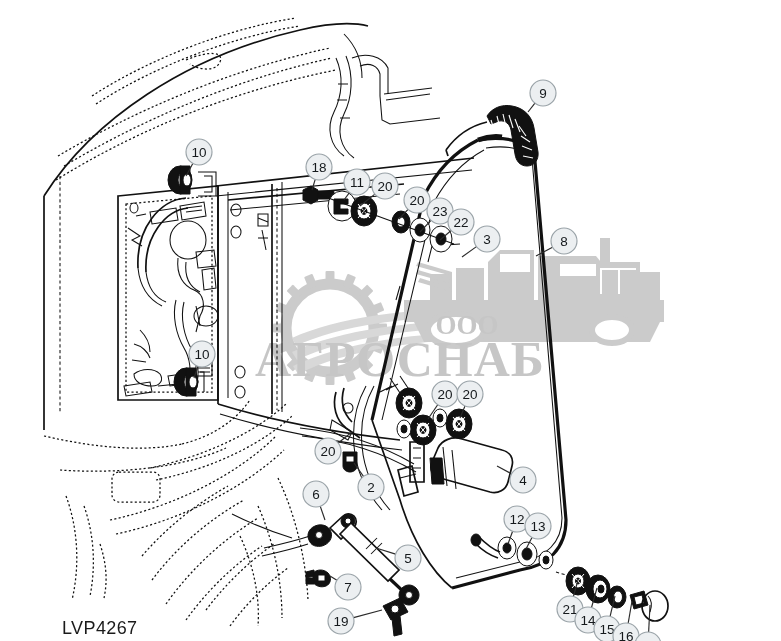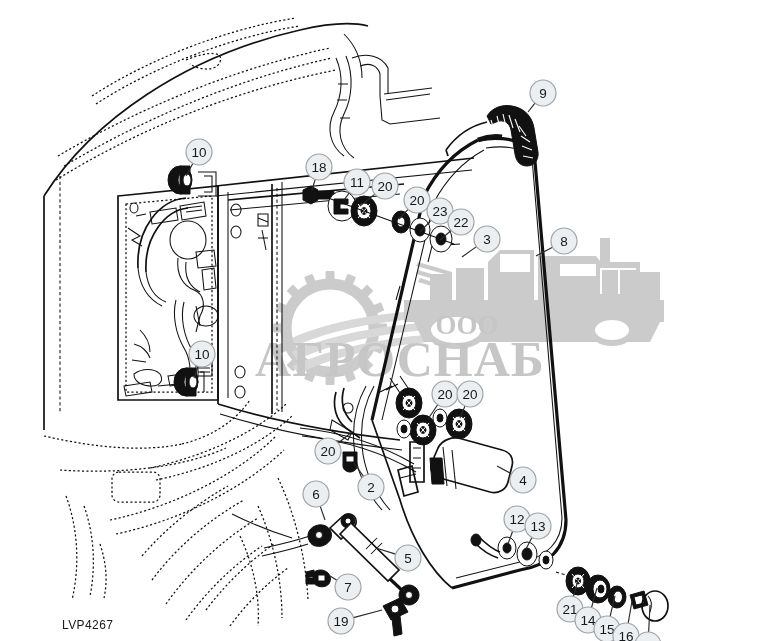--- a/index.html
+++ b/index.html
@@ -21,21 +21,21 @@
     position: absolute;
     left: 0;
     top: 0;
     width: 781px;
     height: 641px;
   }
   .part-no {
     position: absolute;
     left: 62px;
     top: 618px;
-    font-size: 12px;
+    font-size: 18px;
     letter-spacing: 0.4px;
     color: #1a1a1a;
     font-family: "Liberation Sans", sans-serif;
     white-space: nowrap;
   }
   
   .ln { fill: none; stroke: #111111; }
   .thin { stroke-width: 1.05; }
   .med { stroke-width: 1.7; }
   .thick { stroke-width: 3.2; }

